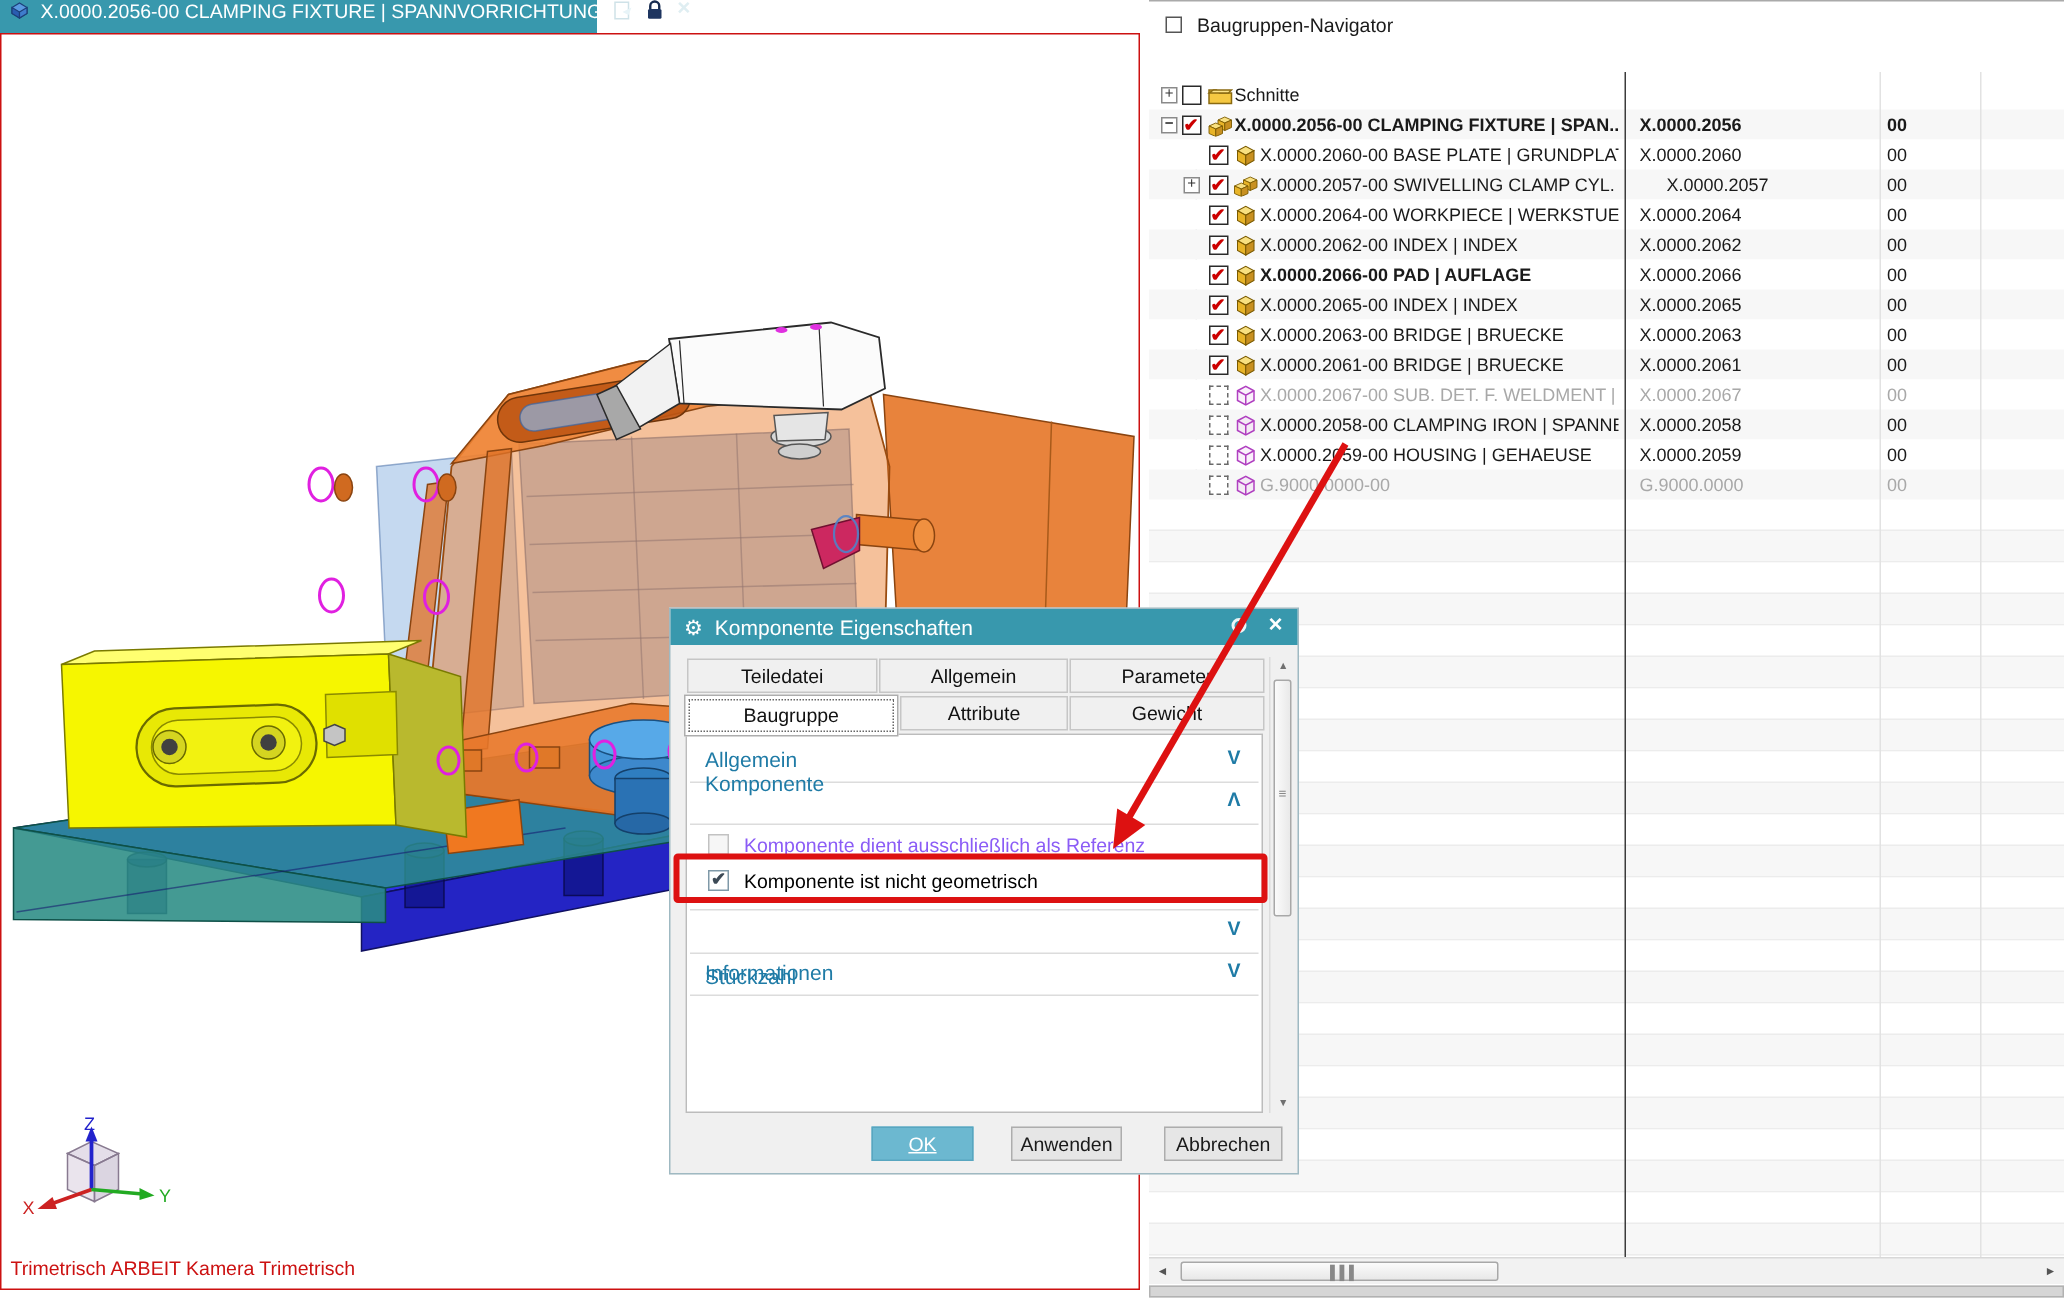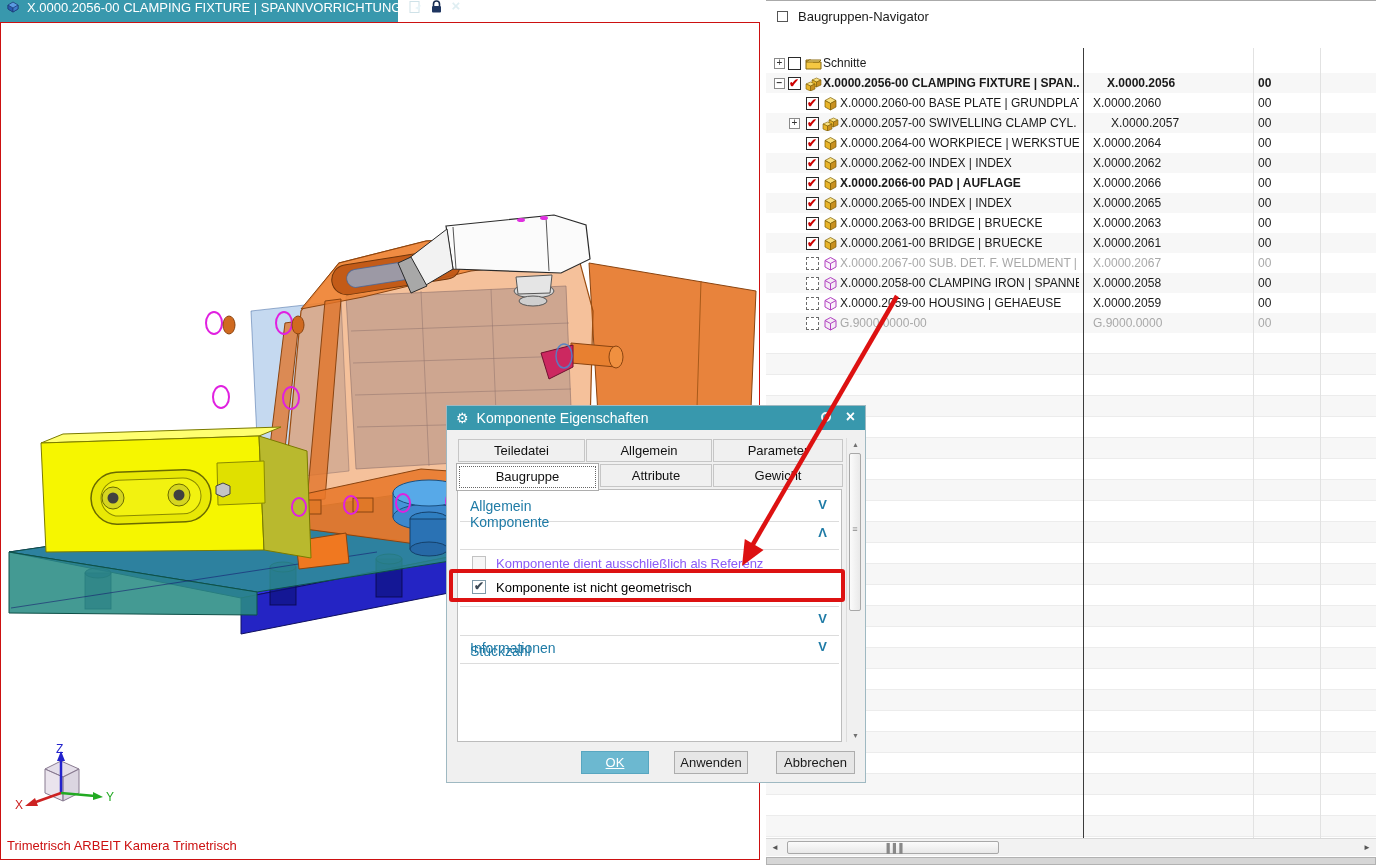--- a/index.html
+++ b/index.html
@@ -293,21 +293,21 @@
         <span class="cbx checked" style="left: 22px;"></span>
         <span class="ticon16" style="left: 39px;"><svg width="17" height="15" viewBox="0 0 17 15">
             <polygon points="7,4 11.5,2 16,4 11.5,6" fill="#f8e080" stroke="#7a5a00" stroke-width="0.6"></polygon>
             <polygon points="7,4 11.5,6 11.5,11 7,9" fill="#e8b428" stroke="#7a5a00" stroke-width="0.6"></polygon>
             <polygon points="11.5,6 16,4 16,9 11.5,11" fill="#c89020" stroke="#7a5a00" stroke-width="0.6"></polygon>
             <polygon points="1,8 5.5,6 10,8 5.5,10" fill="#f8e080" stroke="#7a5a00" stroke-width="0.6"></polygon>
             <polygon points="1,8 5.5,10 5.5,15 1,13" fill="#e8b428" stroke="#7a5a00" stroke-width="0.6"></polygon>
             <polygon points="5.5,10 10,8 10,13 5.5,15" fill="#c89020" stroke="#7a5a00" stroke-width="0.6"></polygon>
           </svg></span>
         <span class="lbl" style="left: 57px; width: 256px;">X.0000.2056-00 CLAMPING FIXTURE | SPAN...</span>
-        <span class="cell" style="left: 327px; width: 150px; margin-left: 14px;">X.0000.2056</span>
+        <span class="cell" style="left: 327px; width: 150px;">X.0000.2056</span>
         <span class="cell" style="left: 492px;">00</span>
       </div>
       <div class="trow" style="top: 92px; background: rgb(255, 255, 255);">
         <span class="cbx checked" style="left: 40px;"></span>
         <span class="ticon16" style="left: 56px;"><svg width="17" height="15" viewBox="0 0 17 15">
             <polygon points="3,4.5 8.5,1.5 14,4.5 8.5,7.5" fill="#f8e080" stroke="#7a5a00" stroke-width="0.7"></polygon>
             <polygon points="3,4.5 8.5,7.5 8.5,14 3,11" fill="#e8b428" stroke="#7a5a00" stroke-width="0.7"></polygon>
             <polygon points="8.5,7.5 14,4.5 14,11 8.5,14" fill="#c89020" stroke="#7a5a00" stroke-width="0.7"></polygon>
           </svg></span>
         <span class="lbl" style="left: 74px; width: 239px;">X.0000.2060-00 BASE PLATE | GRUNDPLATTE</span>

